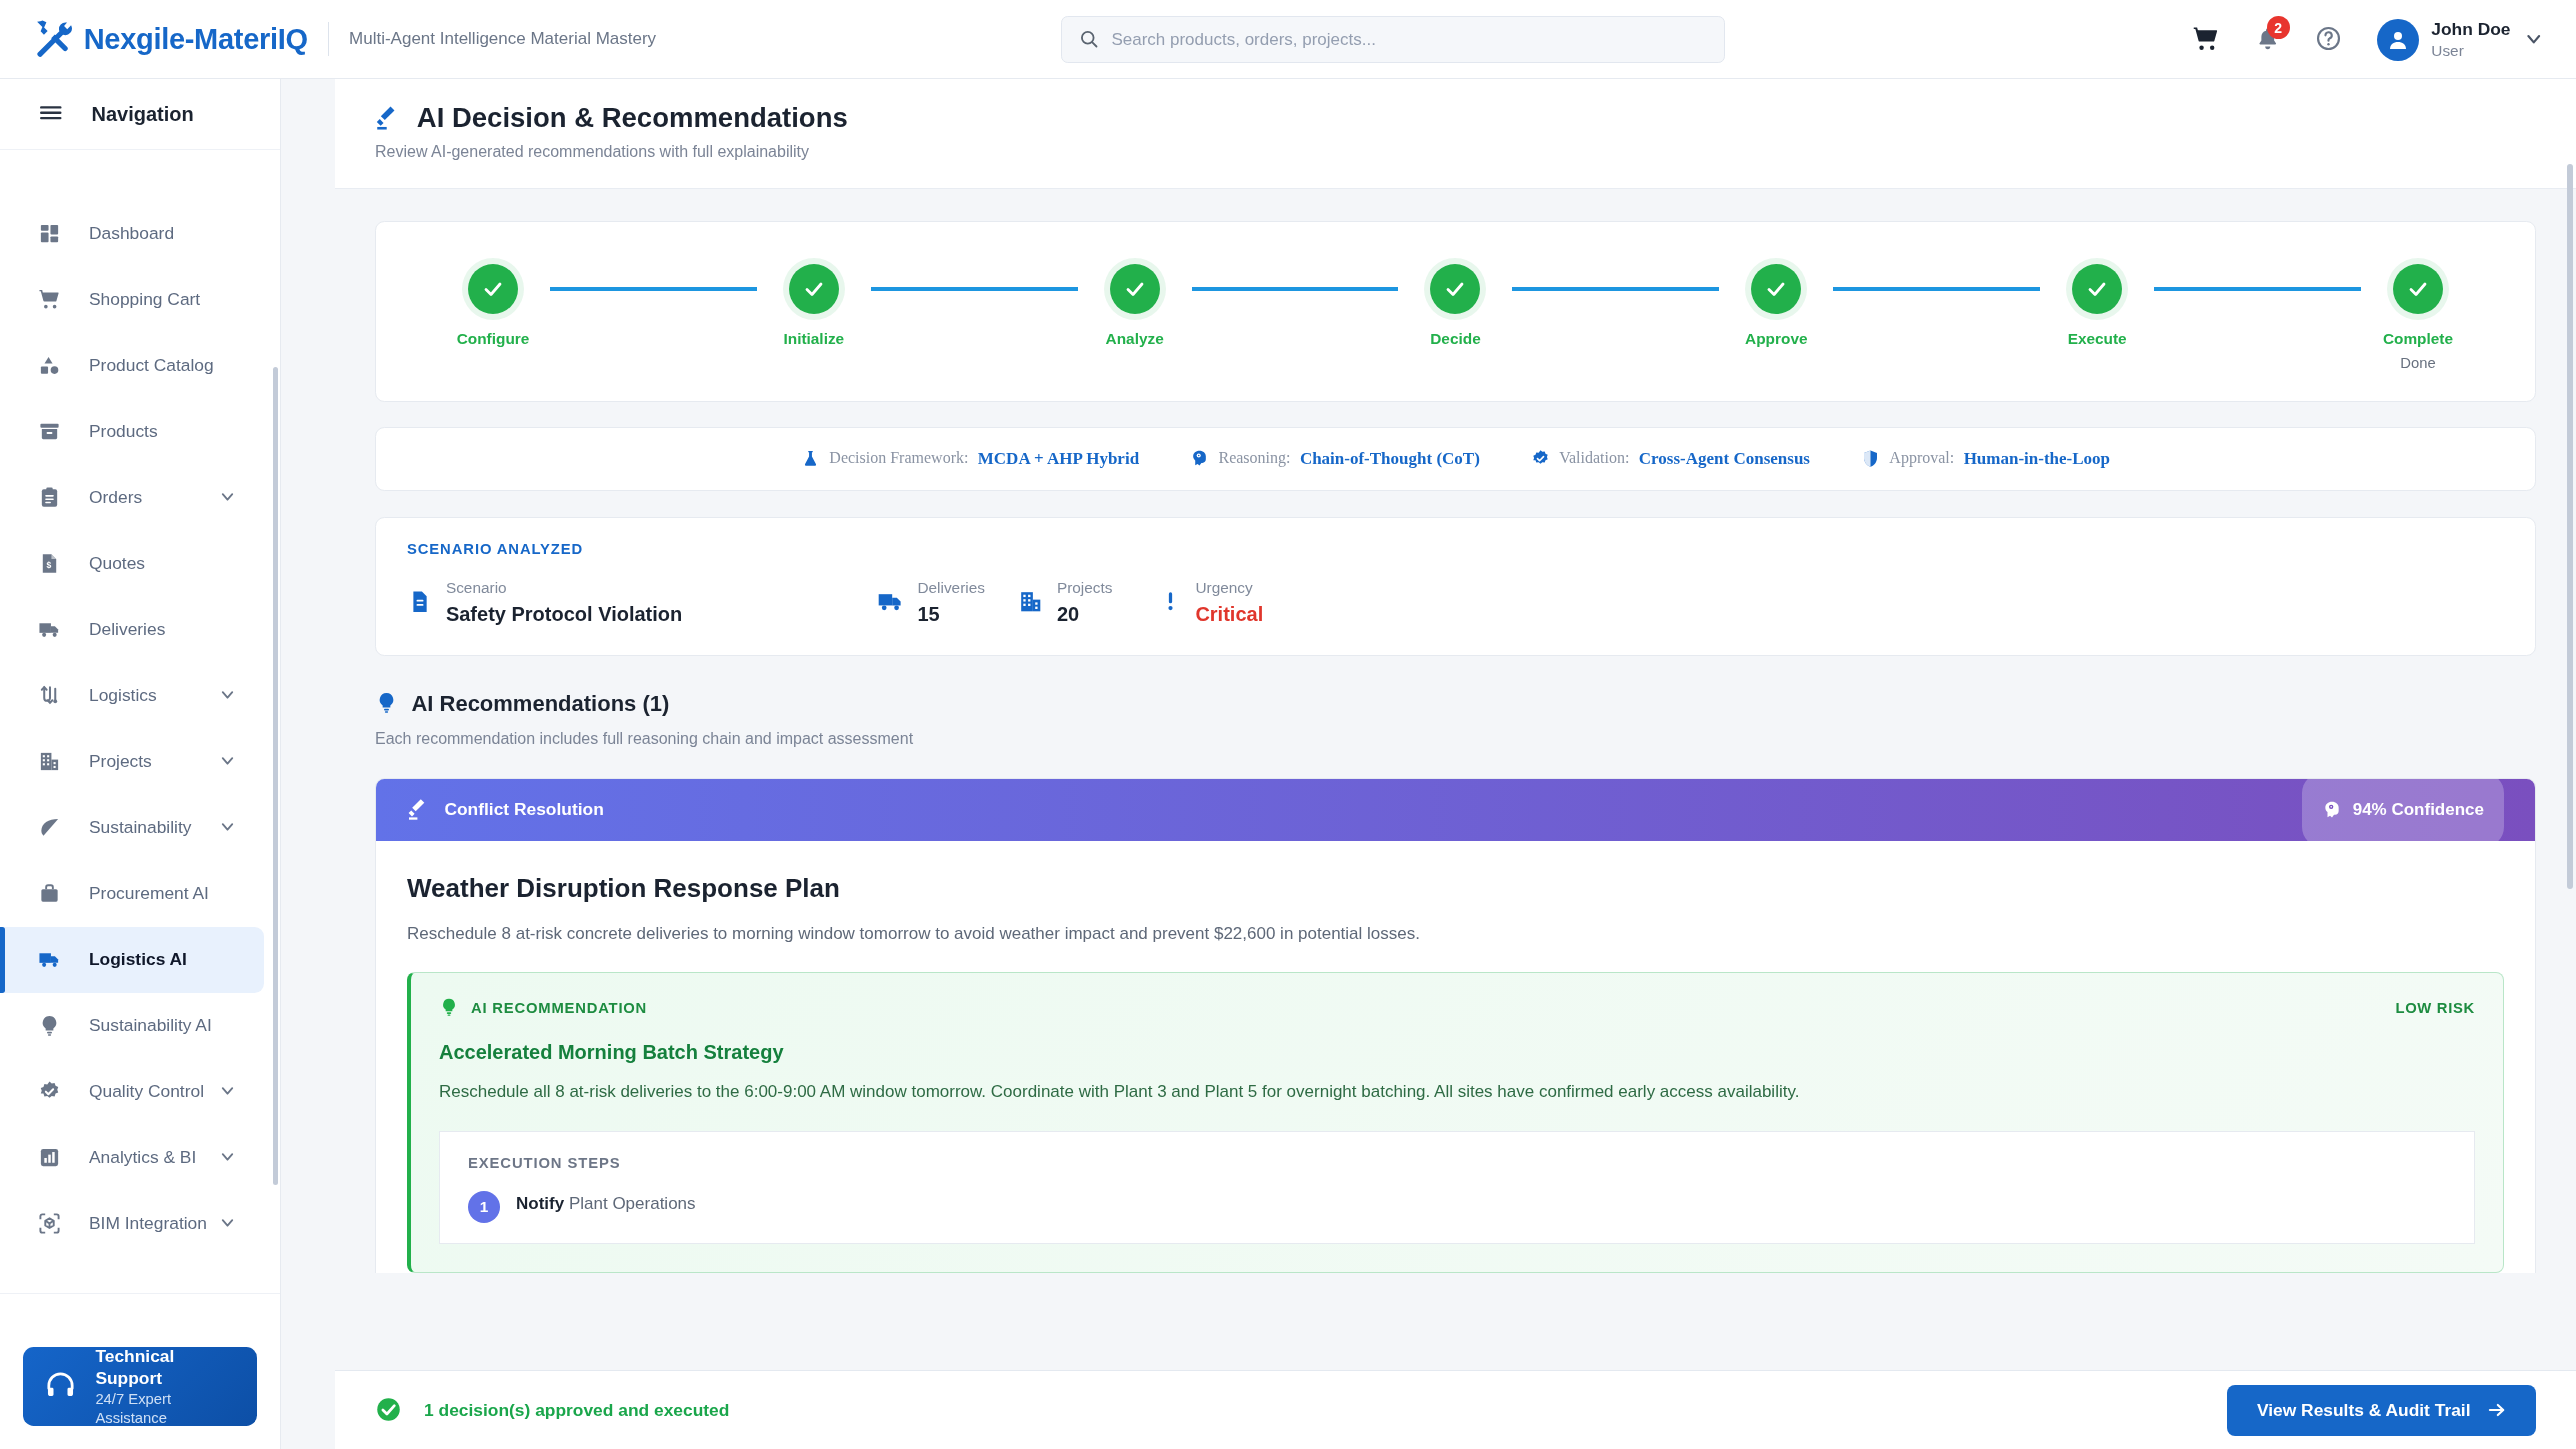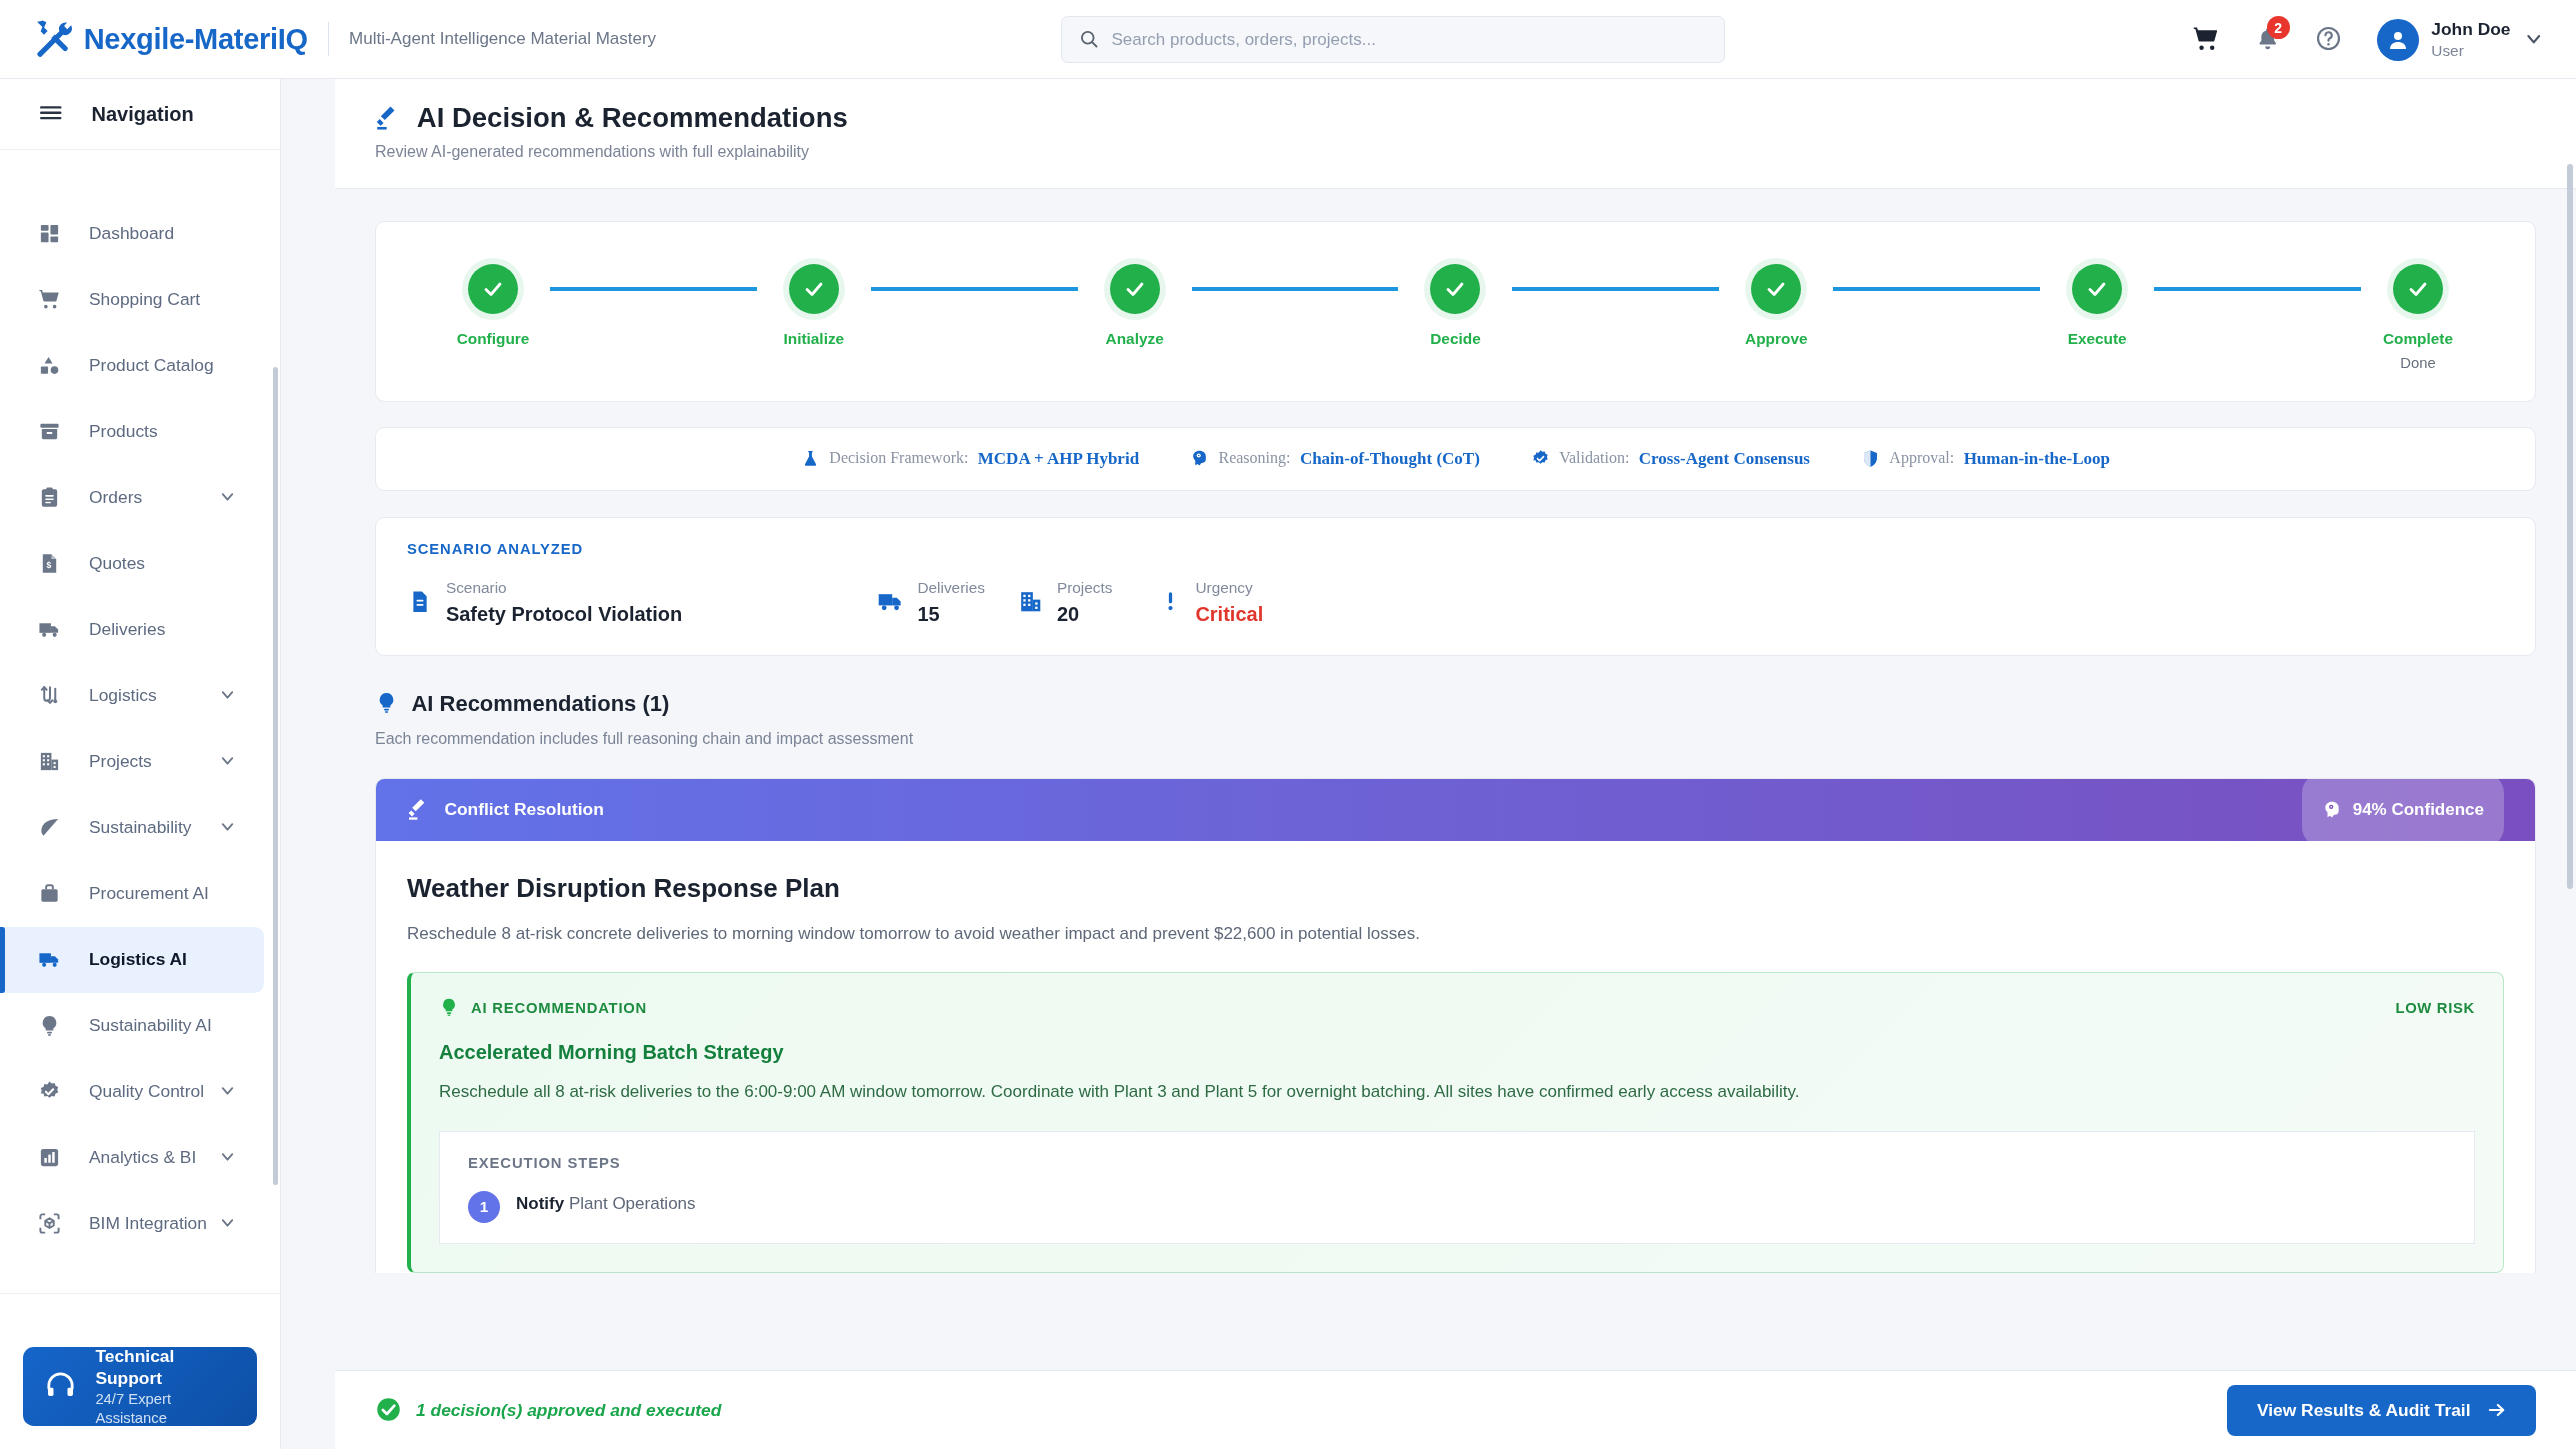--- a/index.html
+++ b/index.html
@@ -212,21 +212,21 @@
   .exec-txt { font-size: 17px; color: #5e6878; }
   .exec-txt b { color: #1b2330; font-weight: 700; }
 
   
   .bottombar {
     position: absolute; bottom: 0; left: 335px; width: 2241px; height: 79px;
     background: #fff; border-top: 0.7px solid #e4e9f0;
     display: flex; align-items: center; justify-content: space-between;
     padding: 0 40px; z-index: 40;
   }
-  .bb-left { display: flex; align-items: center; gap: 14px; font-style: italic; }
+  .bb-left { display: flex; align-items: center; gap: 22px; }
   .bb-text { font-size: 17.4px; font-weight: 600; color: #1aa64b; }
   .bb-btn {
     display: flex; align-items: center; gap: 16px;
     background: #1667c8; border: none; border-radius: 8px;
     height: 51px; padding: 0 29.5px; cursor: pointer;
     font-family: "Liberation Sans", sans-serif;
     font-size: 17.4px; font-weight: 700; color: #fff;
   }
 
   

